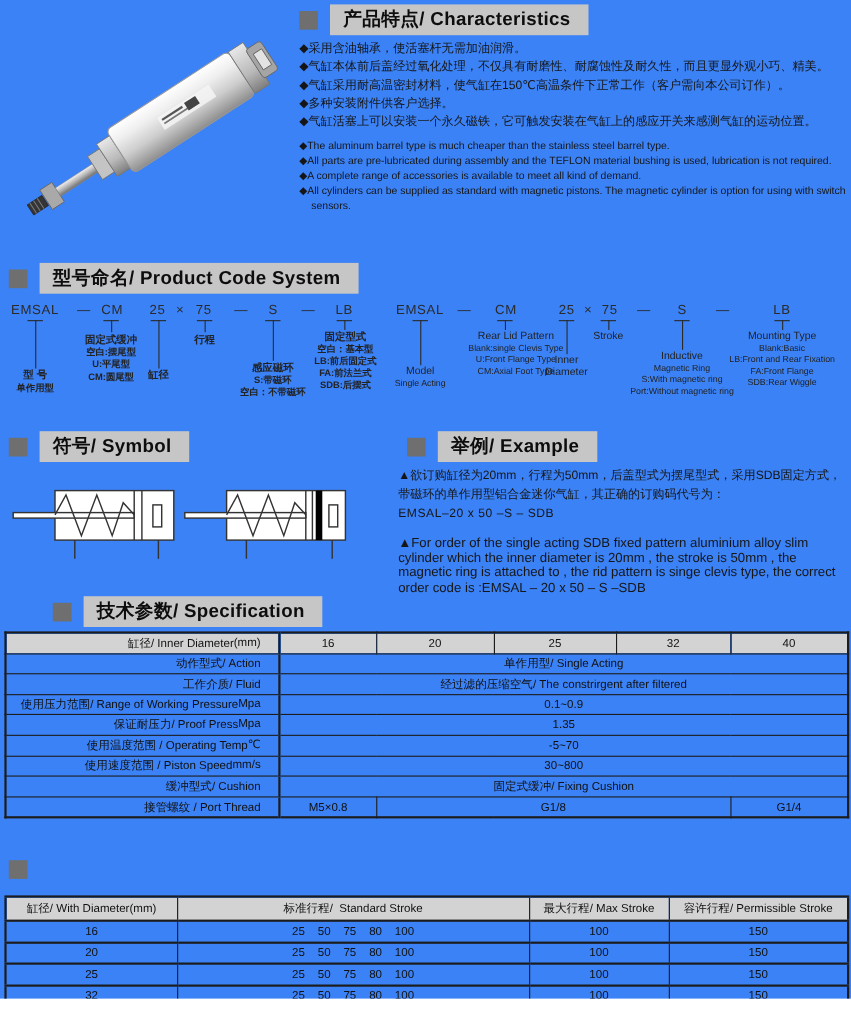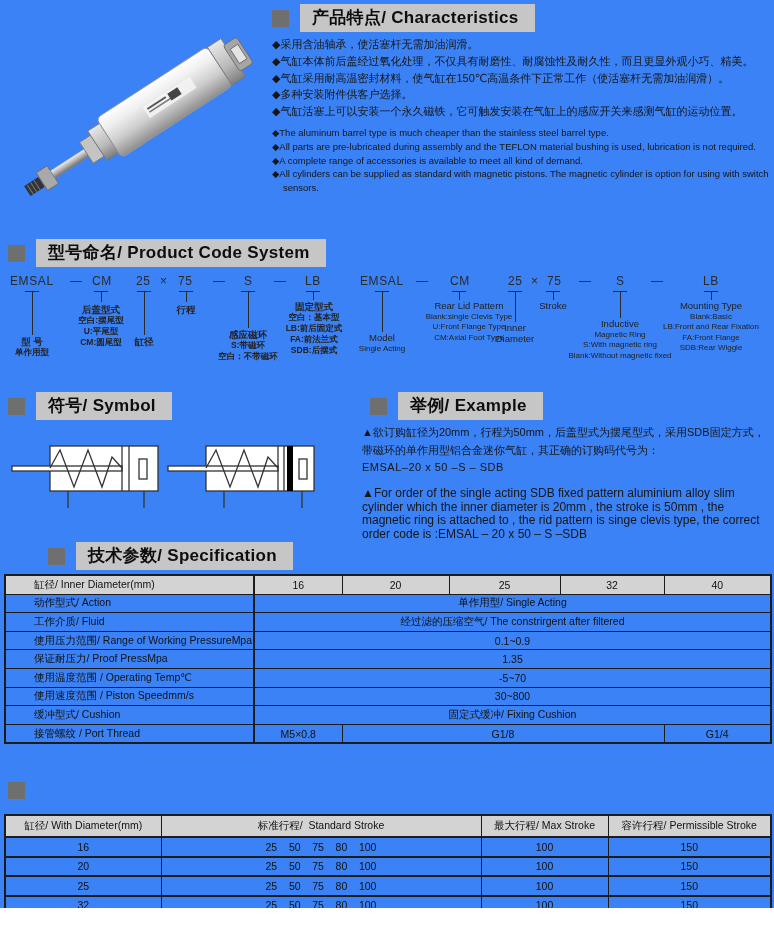--- a/index.html
+++ b/index.html
@@ -33,21 +33,21 @@
   .sym1{left:10px;} .sym2{left:166px;}
   
   .ex-cn{position:absolute;left:362px;top:424px;width:408px;font-size:11px;line-height:17.5px;color:#161616;}
   .ex-code{font-size:11px;letter-spacing:.5px;}
   .ex-en{position:absolute;left:362px;top:487px;width:410px;font-size:12px;line-height:13.5px;color:#161616;}
   
   table{border-collapse:collapse;table-layout:fixed;}
   .spec{position:absolute;left:4px;top:574px;width:766px;font-size:10.5px;border:2px solid #1c1c1c;}
   .spec td{border:1px solid #1c1c1c;height:17.6px;padding:0;text-align:center;white-space:pre;overflow:hidden;}
   .spec td.lc{text-align:left;border-right:2px solid #1c1c1c;}
-  .spec .lc .in{display:flex;justify-content:flex-start;padding:0 16px 0 28px;}
+  .spec .lc .in{display:flex;justify-content:flex-end;padding:0 16px 0 28px;}
   .spec tr.hdr td{background:#d3d3d3;}
   .stk{position:absolute;left:4px;top:814px;width:766px;font-size:10.5px;border:2px solid #1c1c1c;}
   .stk td{border:2px solid #1c1c1c;border-left-width:1px;border-right-width:1px;height:17.5px;
           padding:0;text-align:center;white-space:pre;overflow:hidden;}
   .stk tr.hdr td{background:#d3d3d3;height:20px;}
 </style>
 </head>
 <body>
 
 <div class="page">
@@ -93,21 +93,21 @@
     </svg>
   </div>
 
   <div class="sec-h" style="left:272px;top:4px;">
     <span class="sq"></span>
     <span class="bar">产品特点/ Characteristics</span>
   </div>
   <div class="cn-bullets">
     <div>◆采用含油轴承，使活塞杆无需加油润滑。</div>
     <div>◆气缸本体前后盖经过氧化处理，不仅具有耐磨性、耐腐蚀性及耐久性，而且更显外观小巧、精美。</div>
-    <div>◆气缸采用耐高温密封材料，使气缸在150℃高温条件下正常工作（使活塞杆无需加油润滑）。</div>
+    <div>◆气缸采用耐高温密封材料，使气缸在150℃高温条件下正常工作（客户需向本公司订作）。</div>
     <div>◆多种安装附件供客户选择。</div>
     <div>◆气缸活塞上可以安装一个永久磁铁，它可触发安装在气缸上的感应开关来感测气缸的运动位置。</div>
   </div>
   <div class="en-bullets">
     <div>◆The aluminum barrel type is much cheaper than the stainless steel barrel type.</div>
     <div>◆All parts are pre-lubricated during assembly and the TEFLON material bushing is used, lubrication is not required.</div>
     <div>◆A complete range of accessories is available to meet all kind of demand.</div>
     <div>◆All cylinders can be supplied as standard with magnetic pistons. The magnetic cylinder is option for using with switch sensors.</div>
   </div>
 
@@ -129,21 +129,21 @@
     <span class="tok" style="left:297px;">LB</span>
     <i class="hl" style="left:17px;top:17px;"></i>
     <i class="vl" style="left:24px;top:17px;height:44px;"></i>
     <div class="lbl" style="left:-16px;top:62px;width:80px;">
       <div class="lead">型 号</div>
       <div>单作用型</div>
     </div>
     <i class="hl" style="left:86px;top:17px;"></i>
     <i class="vl" style="left:93px;top:17px;height:11px;"></i>
     <div class="lbl" style="left:53px;top:30px;width:80px;">
-      <div class="lead">后盖型式</div>
+      <div class="lead">固定式缓冲</div>
       <div>空白:摆尾型</div>
       <div>U:平尾型</div>
       <div>CM:圆尾型</div>
     </div>
     <i class="hl" style="left:129px;top:17px;"></i>
     <i class="vl" style="left:136px;top:17px;height:44px;"></i>
     <div class="lbl" style="left:96px;top:62px;width:80px;">
       <div class="lead">缸径</div>
     </div>
     <i class="hl" style="left:171px;top:17px;"></i>
@@ -204,21 +204,21 @@
     <i class="vl" style="left:193px;top:17px;height:9px;"></i>
     <div class="lbl" style="left:163px;top:27px;width:60px;">
       <div class="lead">Stroke</div>
     </div>
     <i class="hl" style="left:253px;top:17px;"></i>
     <i class="vl" style="left:260px;top:17px;height:27px;"></i>
     <div class="lbl" style="left:185px;top:45px;width:150px;">
       <div class="lead">Inductive</div>
       <div>Magnetic Ring</div>
       <div>S:With magnetic ring</div>
-      <div>Blank:Without magnetic fixed</div>
+      <div>Port:Without magnetic ring</div>
     </div>
     <i class="hl" style="left:344px;top:17px;"></i>
     <i class="vl" style="left:351px;top:17px;height:9px;"></i>
     <div class="lbl" style="left:283px;top:27px;width:136px;">
       <div class="lead">Mounting Type</div>
       <div>Blank:Basic</div>
       <div>LB:Front and Rear Fixation</div>
       <div>FA:Front Flange</div>
       <div>SDB:Rear Wiggle</div>
     </div>

